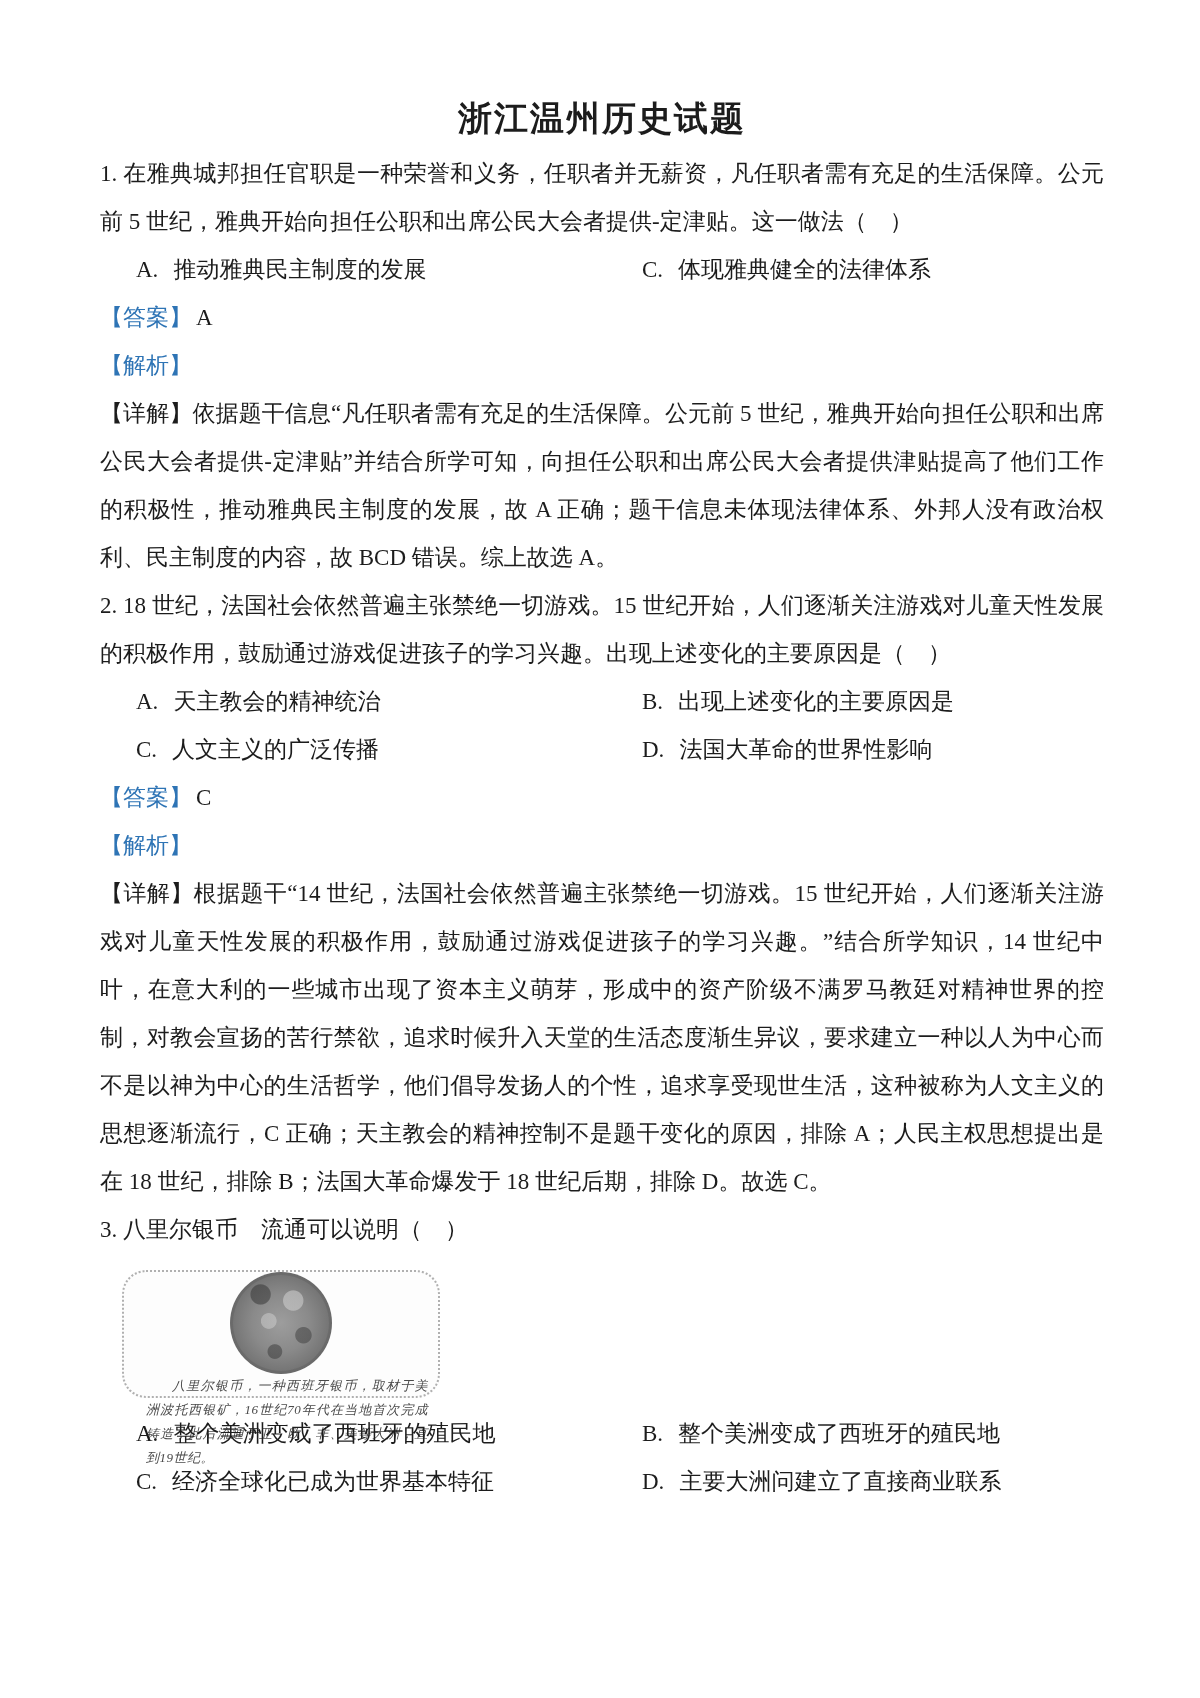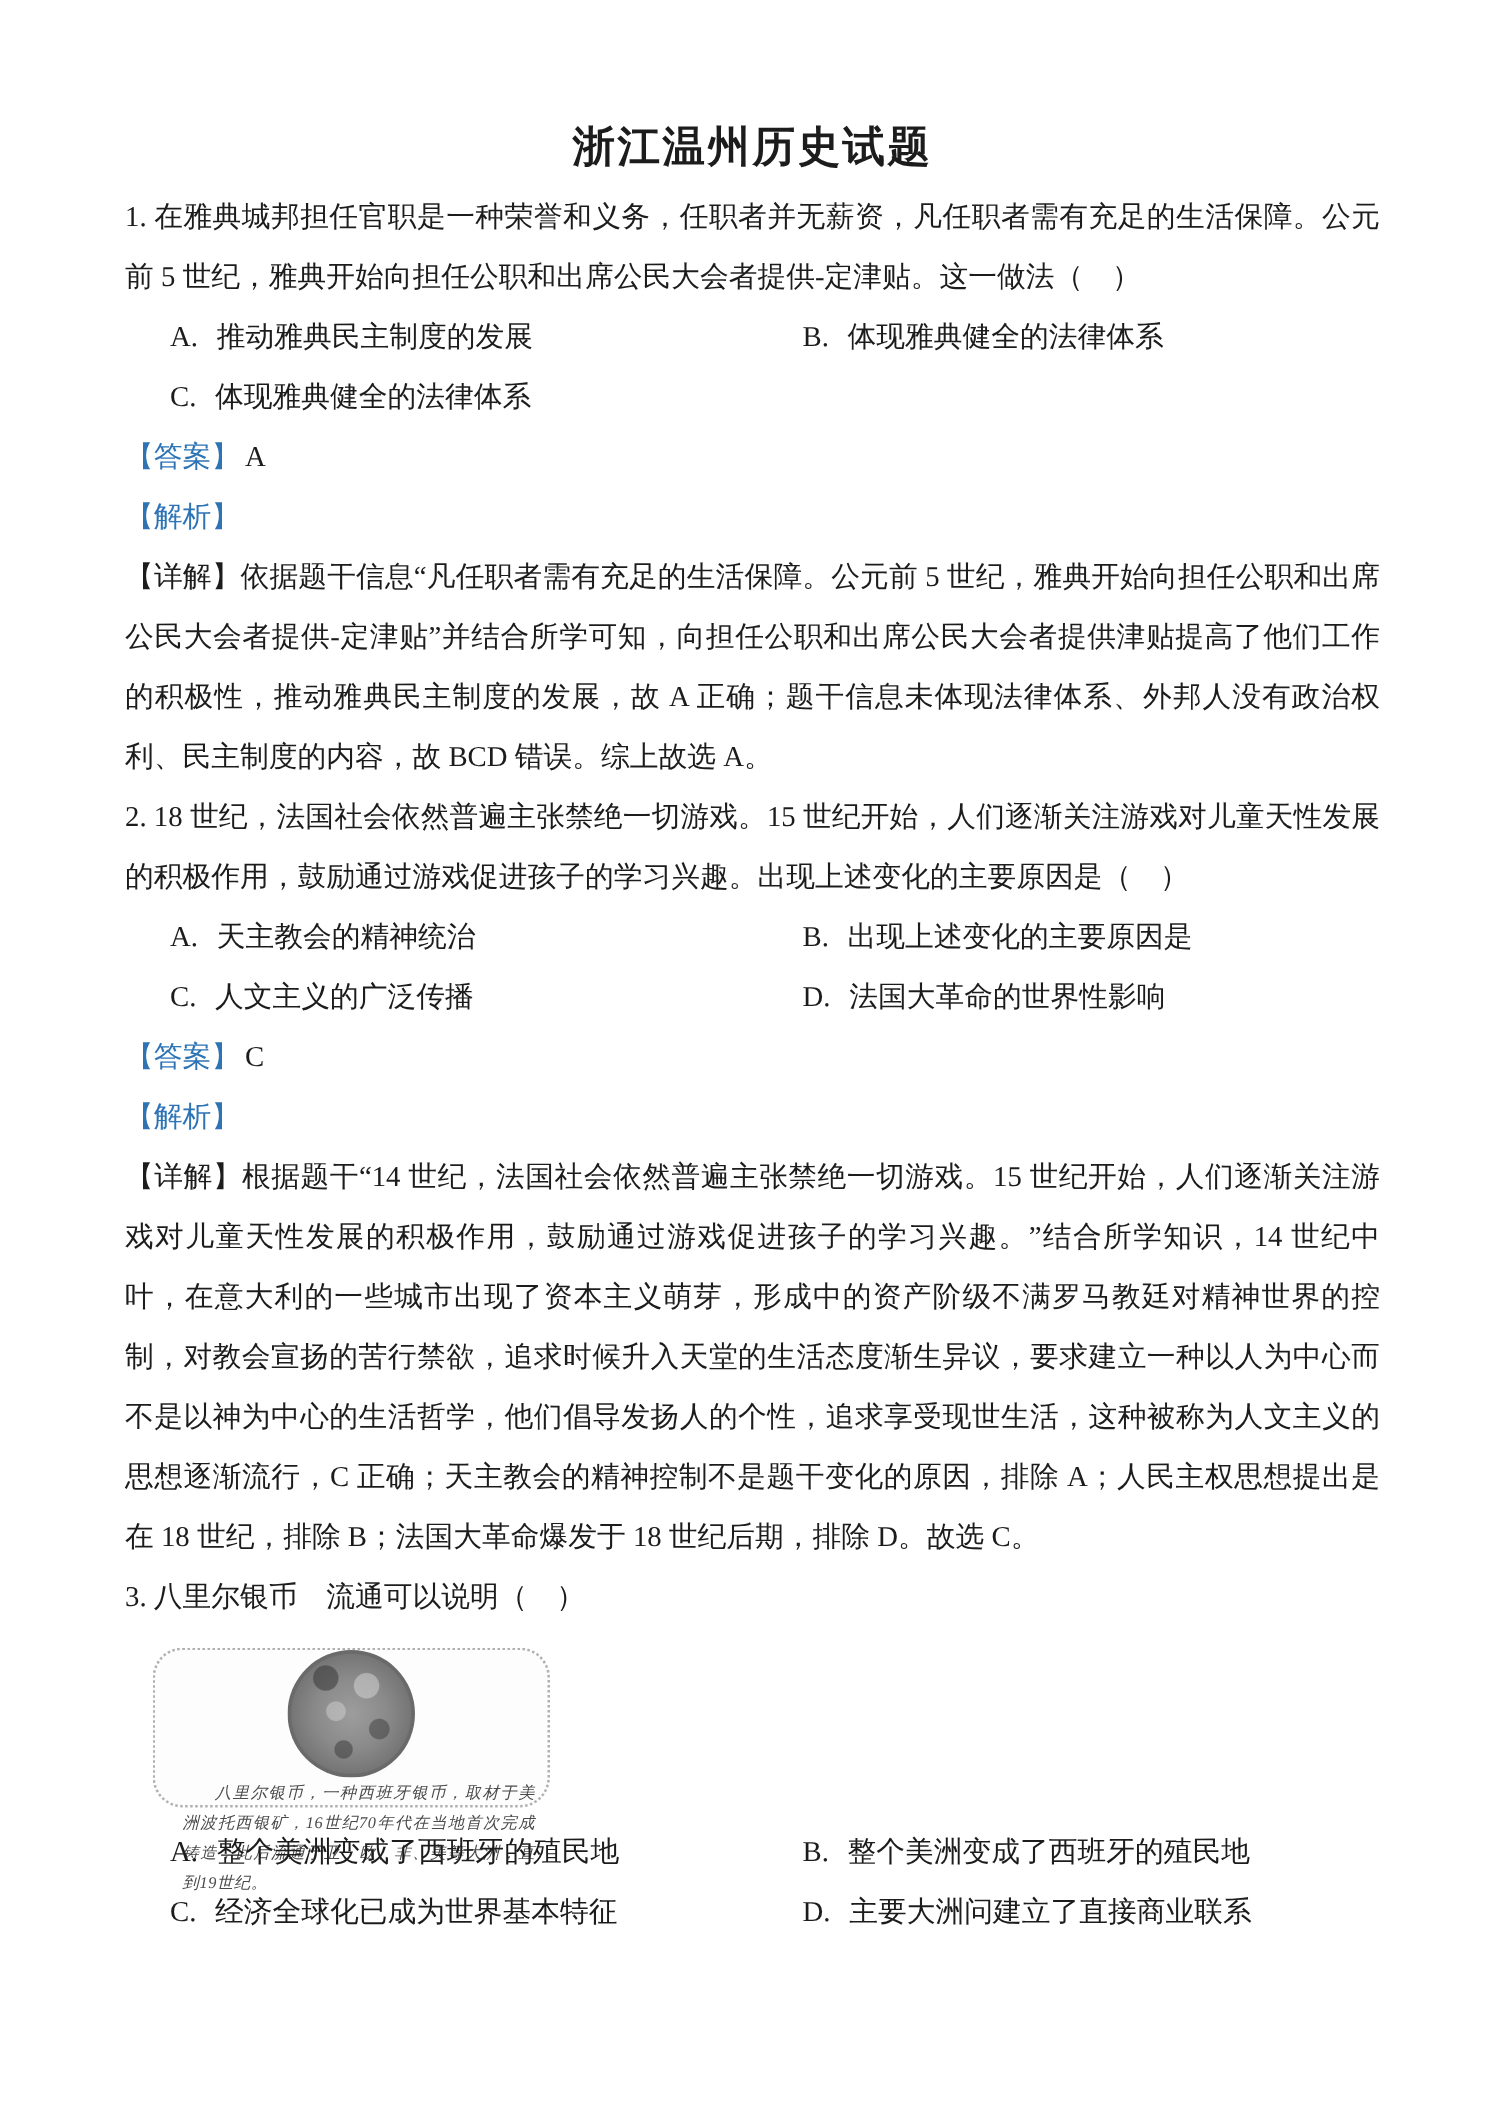--- a/index.html
+++ b/index.html
@@ -81,21 +81,20 @@
 <body>
 
 <div class="page">
 
   <h1 class="title">浙江温州历史试题</h1>
 
   <section>
     <p class="line">1. 在雅典城邦担任官职是一种荣誉和义务，任职者并无薪资，凡任职者需有充足的生活保障。公元前 5 世纪，雅典开始向担任公职和出席公民大会者提供-定津贴。这一做法（　）</p>
     <div class="opts">
       <div class="opt"><span class="key">A.</span><span>推动雅典民主制度的发展</span></div>
-      <div class="opt"><span class="key">B.</span><span>体现雅典健全的法律体系</span></div>
       <div class="opt"><span class="key">C.</span><span>体现雅典健全的法律体系</span></div>
     </div>
     <p class="line"><span class="blue">【答案】</span><span class="ans-letter">A</span></p>
     <p class="line"><span class="blue">【解析】</span></p>
     <p class="line"><span>【详解】</span><span>依据题干信息“凡任职者需有充足的生活保障。公元前 5 世纪，雅典开始向担任公职和出席公民大会者提供-定津贴”并结合所学可知，向担任公职和出席公民大会者提供津贴提高了他们工作的积极性，推动雅典民主制度的发展，故 A 正确；题干信息未体现法律体系、外邦人没有政治权利、民主制度的内容，故 BCD 错误。综上故选 A。</span></p>
   </section>
 
   <section>
     <p class="line">2. 18 世纪，法国社会依然普遍主张禁绝一切游戏。15 世纪开始，人们逐渐关注游戏对儿童天性发展的积极作用，鼓励通过游戏促进孩子的学习兴趣。出现上述变化的主要原因是（　）</p>
     <div class="opts">

